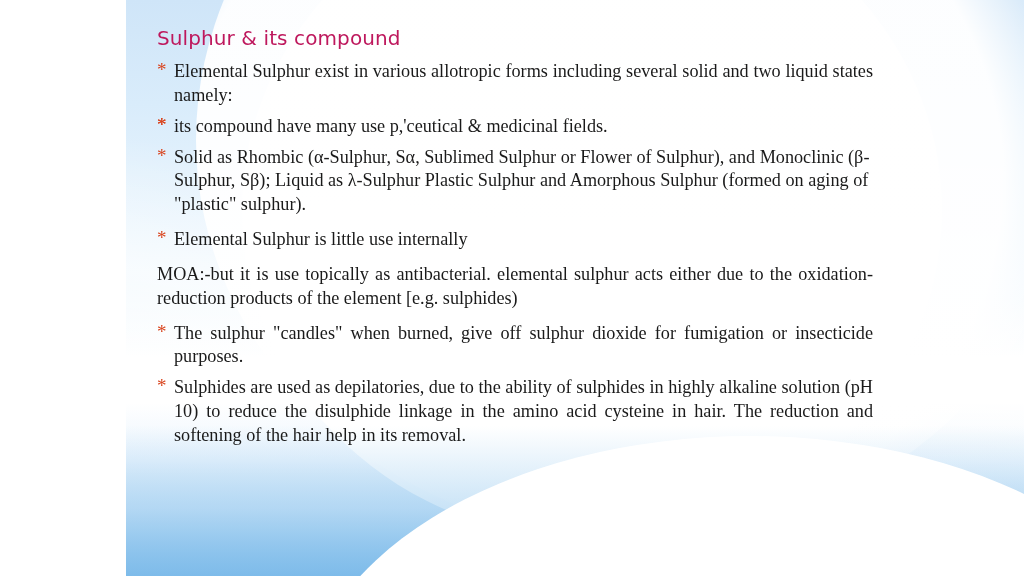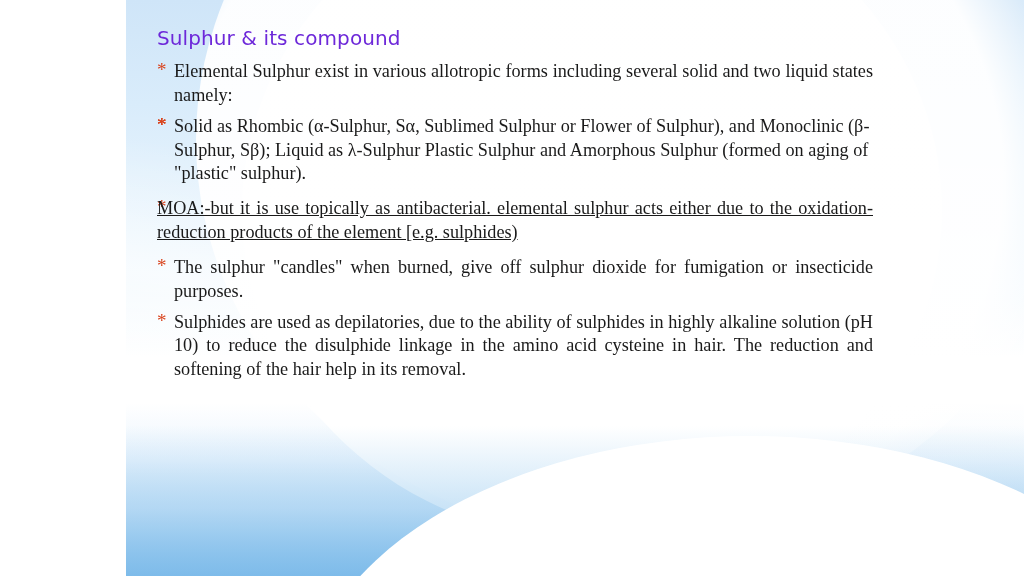--- a/index.html
+++ b/index.html
@@ -92,21 +92,21 @@
     top: 0;
     width: 1024px;
     height: 576px;
   }
   .slide-title {
     position: absolute;
     left: 157px;
     top: 26px;
     font-family: "DejaVu Sans", sans-serif;
     font-size: 20px;
-    color: #6d28d9;
+    color: #be185d;
     letter-spacing: 0.1px;
   }
   .body-block {
     position: absolute;
     left: 157px;
     top: 60px;
     width: 716px;
   }
   .para {
     position: relative;
@@ -123,21 +123,20 @@
   .bullet {
     position: absolute;
     left: 0;
     top: -2px;
     color: #d9451f;
     font-size: 19px;
     font-family: "Liberation Serif", serif;
   }
   .para.nobullet {
     padding-left: 0;
-    text-decoration: underline;
   }
   .tight { margin-bottom: 2px; }
   .gap-top { margin-top: 11px; }
 </style>
 </head>
 <body>
 
 <div id="slide">
 
   <div class="bg-band"></div>
@@ -158,29 +157,31 @@
         <span class="bullet">*</span>
         <span>Elemental Sulphur exist in various allotropic forms including several solid and two liquid states namely:</span>
       </div>
 
       <div class="para tight">
         <span class="bullet">*</span>
       </div>
 
       <div class="para">
         <span class="bullet">*</span>
+        <span>its compound have many use p,'ceutical &amp; medicinal fields.</span>
       </div>
 
       <div class="para">
         <span class="bullet">*</span>
         <span>Solid as Rhombic (α-Sulphur, Sα, Sublimed Sulphur or Flower of Sulphur), and Monoclinic (β-Sulphur, Sβ); Liquid as λ-Sulphur Plastic Sulphur and Amorphous Sulphur (formed on aging of "plastic" sulphur).</span>
       </div>
 
       <div class="para gap-top">
         <span class="bullet">*</span>
+        <span>Elemental Sulphur is little use internally</span>
       </div>
 
       <div class="para nobullet justify gap-top">
         <span>MOA:-but it is use topically as antibacterial. elemental sulphur acts either due to the oxidation-reduction products of the element [e.g. sulphides)</span>
       </div>
 
       <div class="para justify gap-top">
         <span class="bullet">*</span>
         <span>The sulphur "candles" when burned, give off sulphur dioxide for fumigation or insecticide purposes.</span>
       </div>

